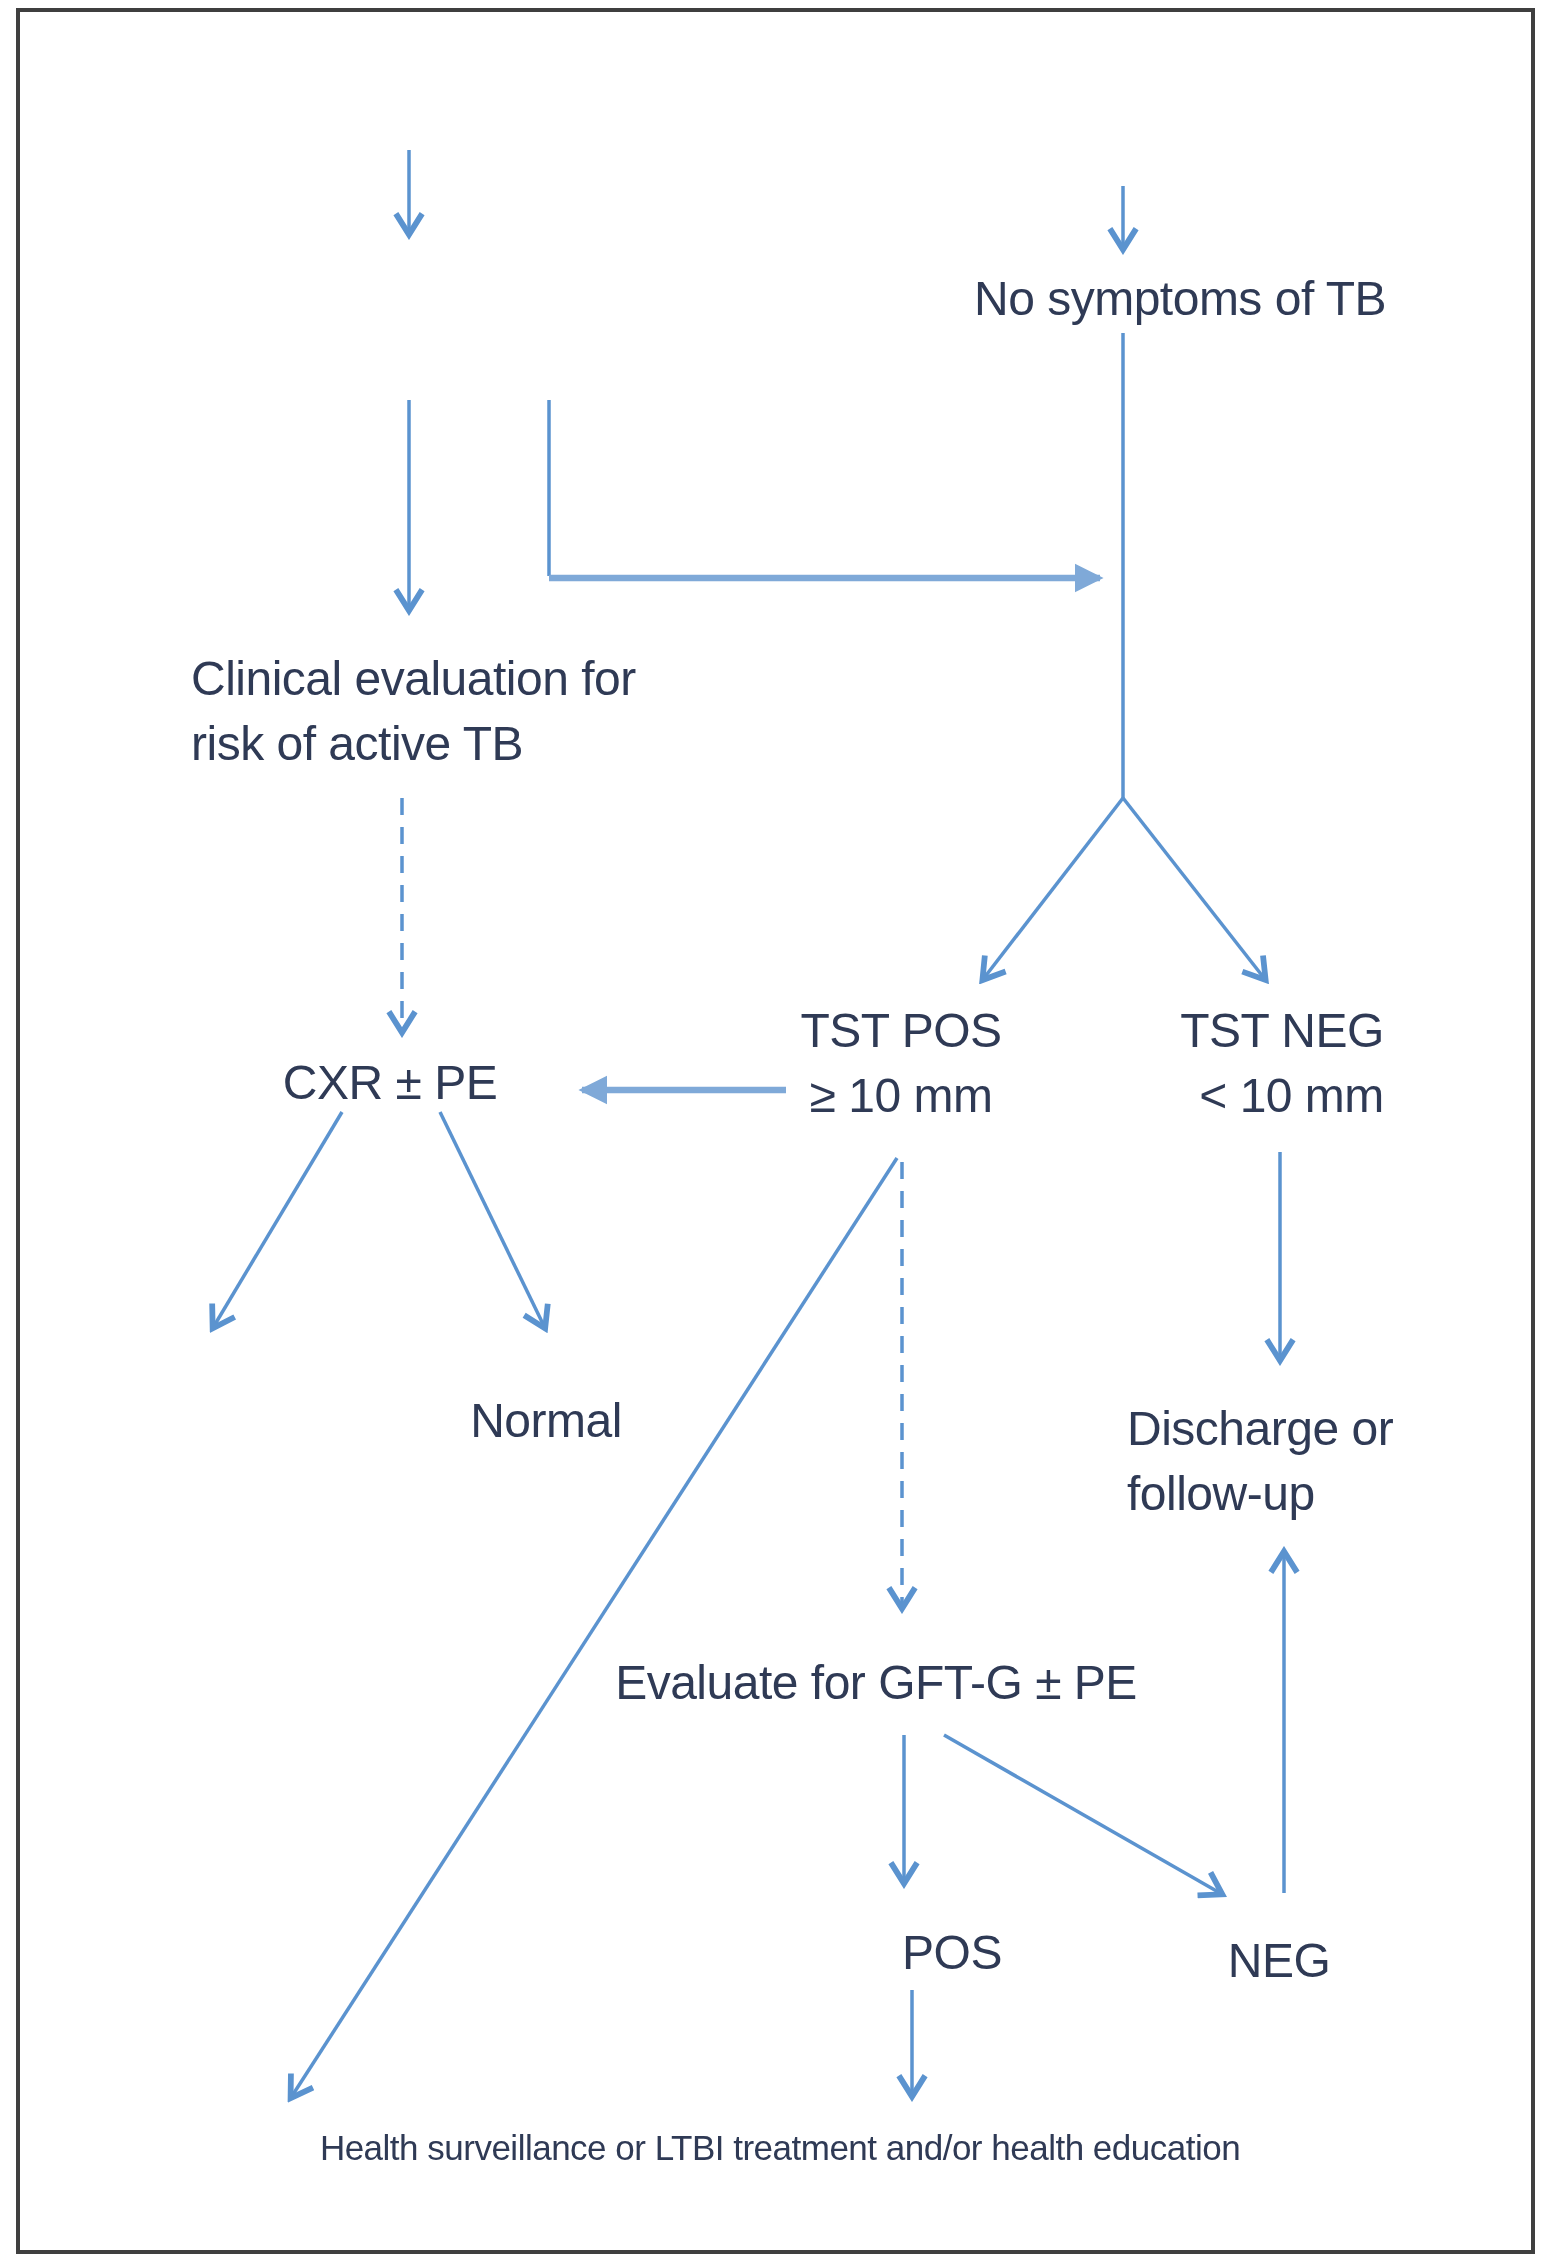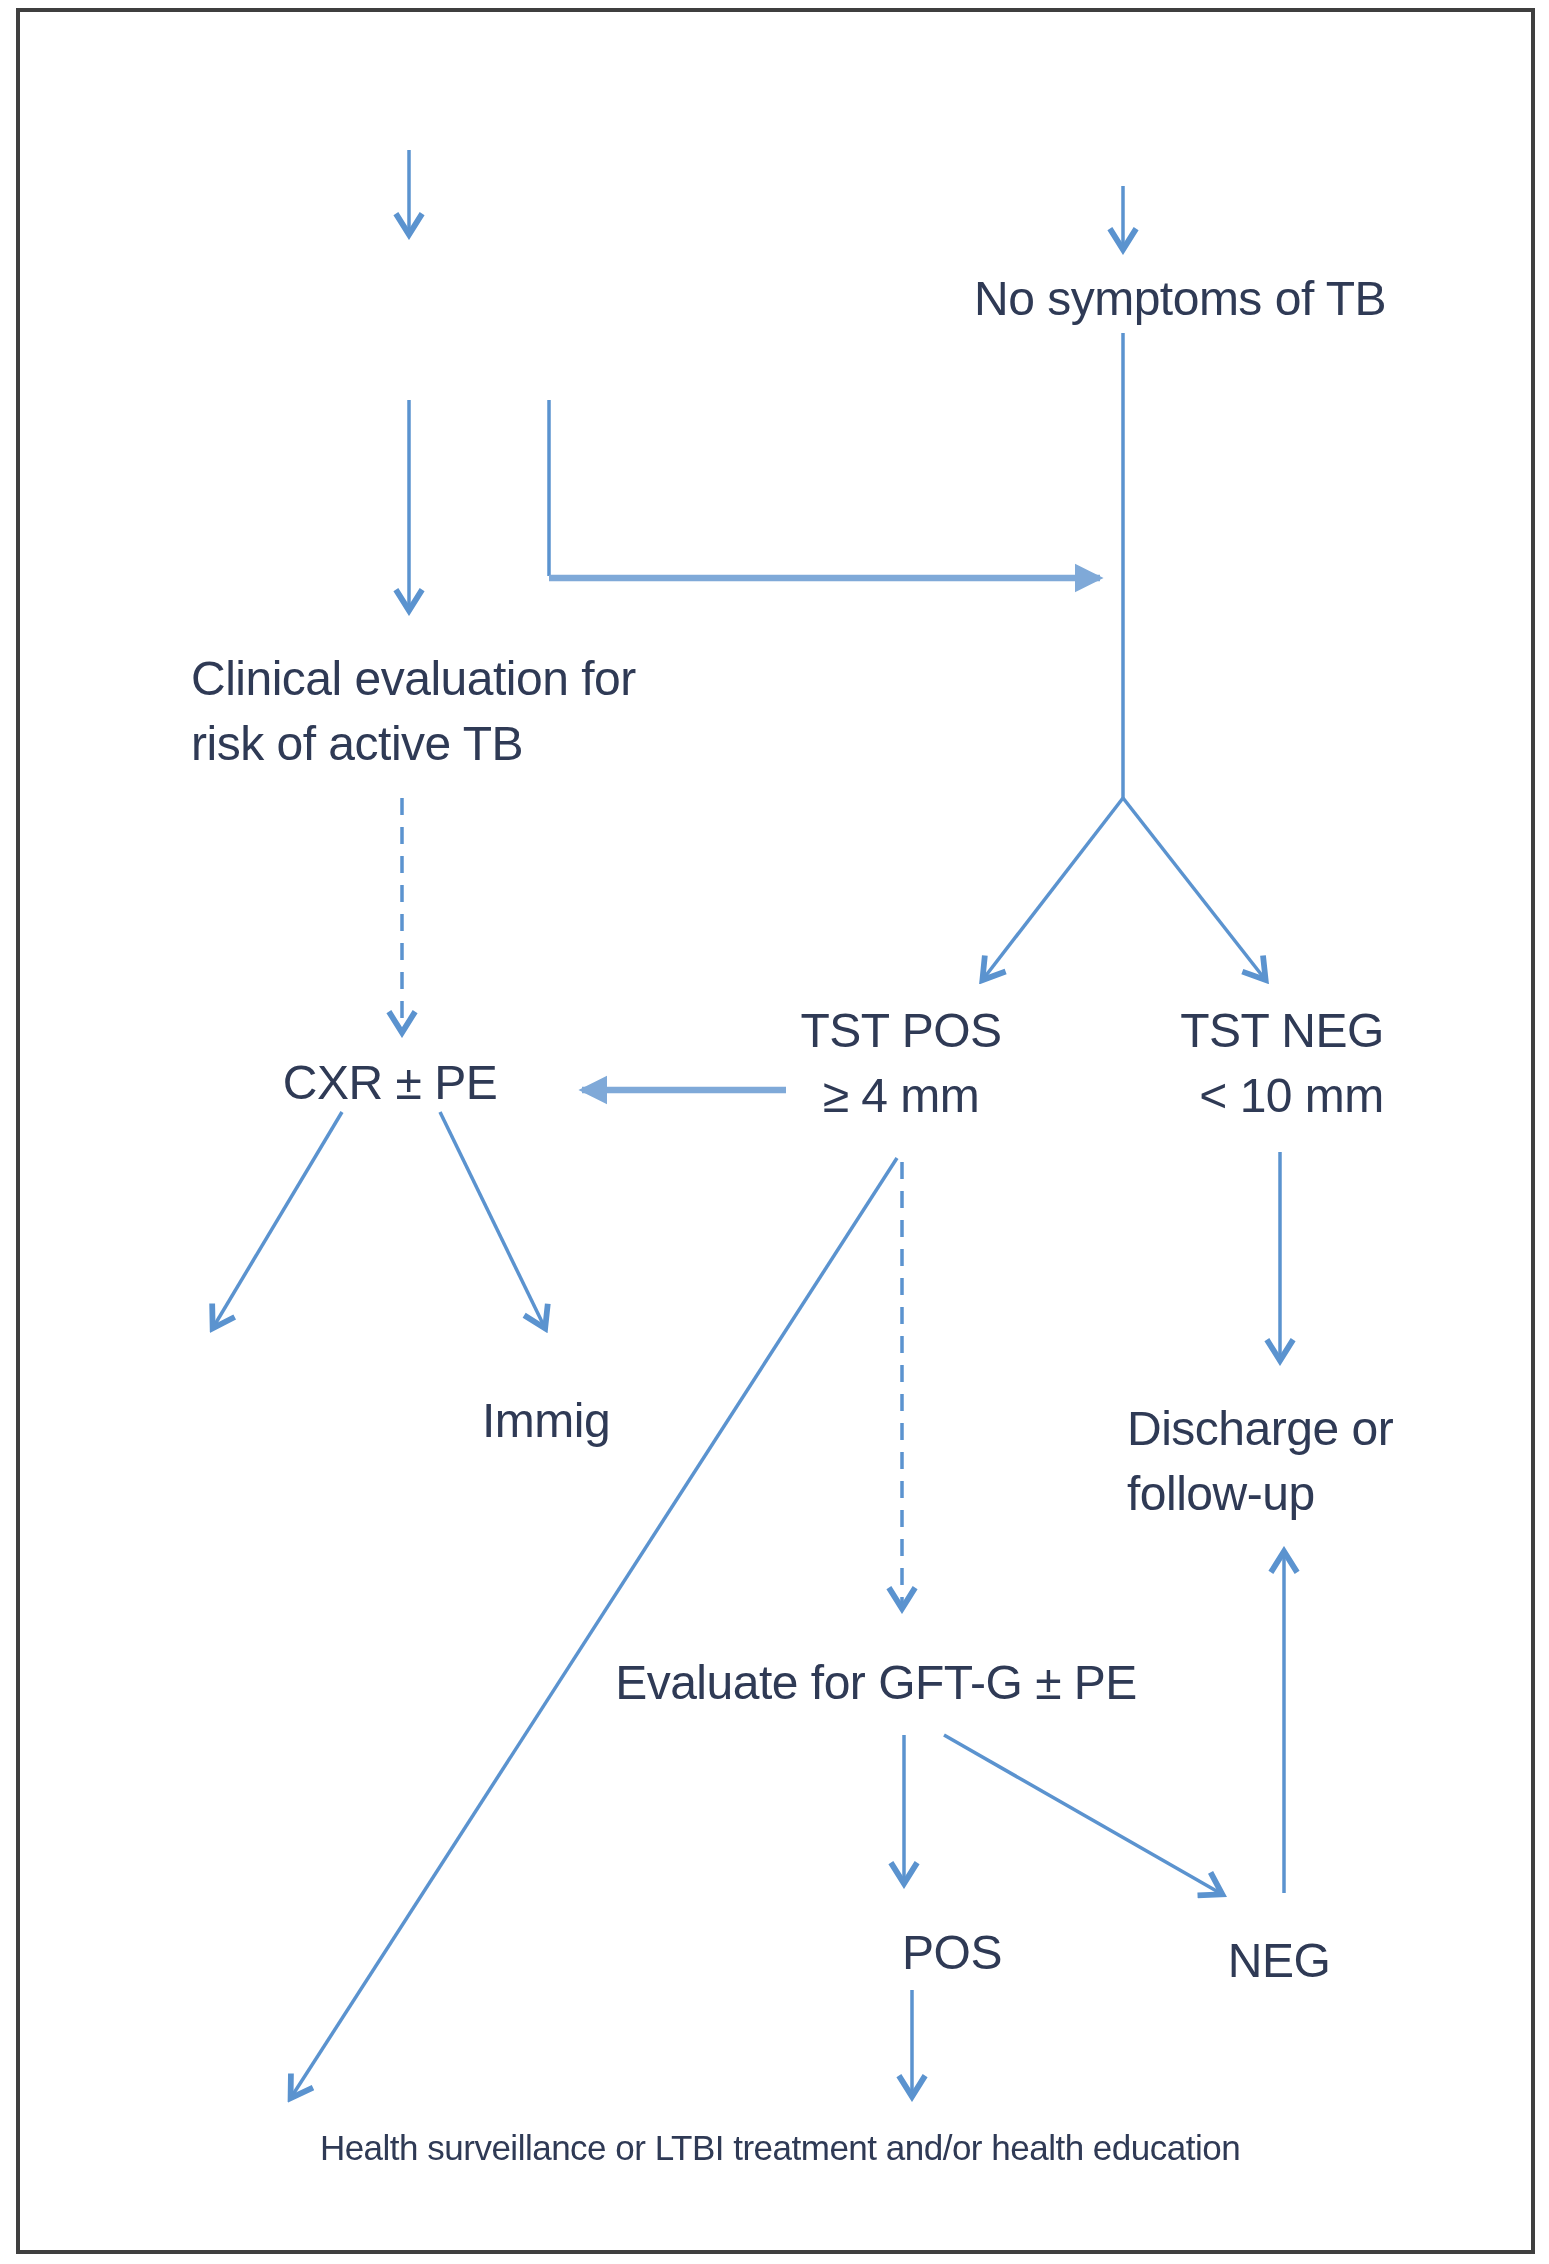--- a/index.html
+++ b/index.html
@@ -94,27 +94,27 @@
 
 
   <div class="label" style="left:191px;top:646px;">Clinical evaluation for
 risk of active TB</div>
 
   <div class="label c" style="left:1180px;top:266px;">No symptoms of TB</div>
 
   <div class="label c" style="left:390px;top:1050px;">CXR ± PE</div>
 
   <div class="label c" style="left:901px;top:998px;">TST POS
-≥ 4 mm</div>
+≥ 10 mm</div>
 
   <div class="label c" style="left:1282px;top:998px;text-align:right;">TST NEG
 &lt; 10 mm</div>
 
 
-  <div class="label c" style="left:546px;top:1388px;">Immig</div>
+  <div class="label c" style="left:546px;top:1388px;">Normal</div>
 
   <div class="label" style="left:1127px;top:1396px;">Discharge or
 follow-up</div>
 
   <div class="label c" style="left:876px;top:1650px;">Evaluate for GFT-G ± PE</div>
 
   <div class="label c" style="left:952px;top:1920px;">POS</div>
 
   <div class="label c" style="left:1279px;top:1928px;">NEG</div>
 

